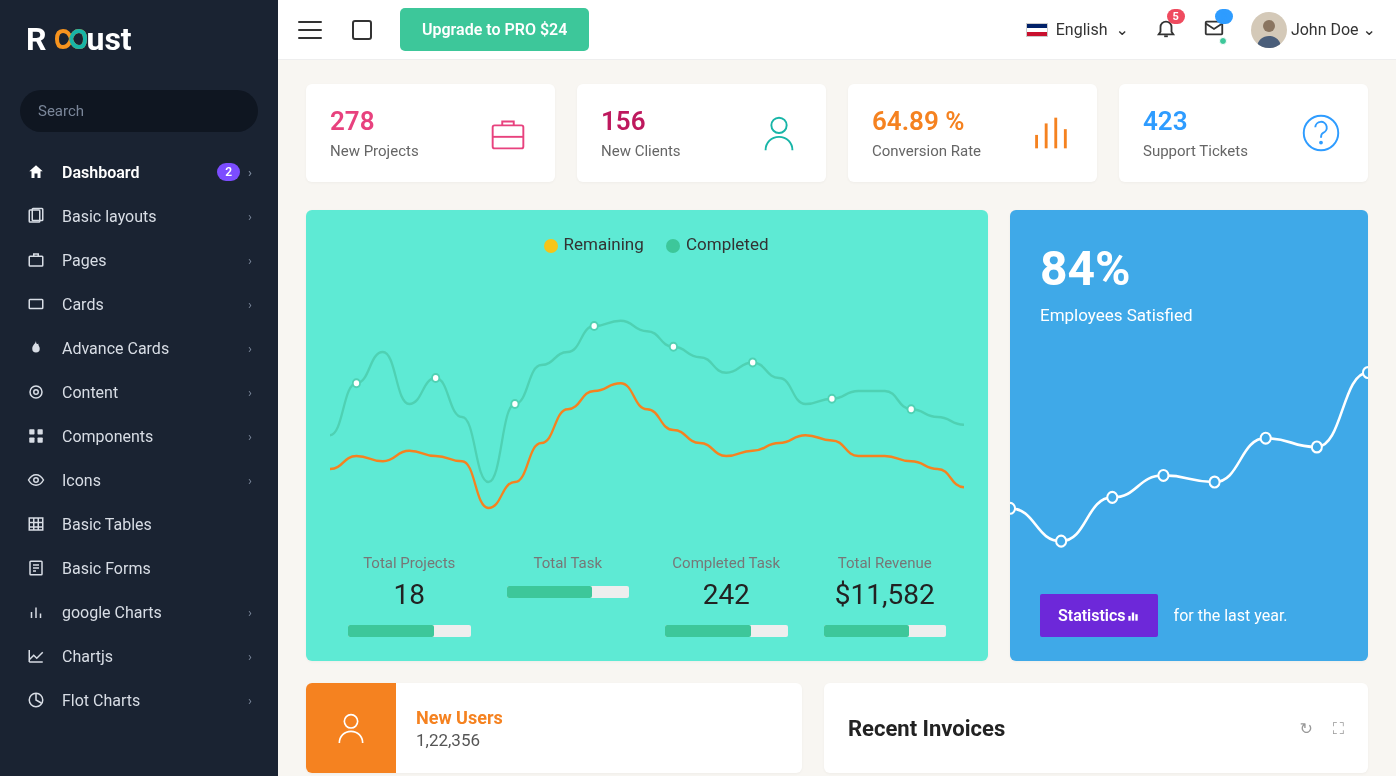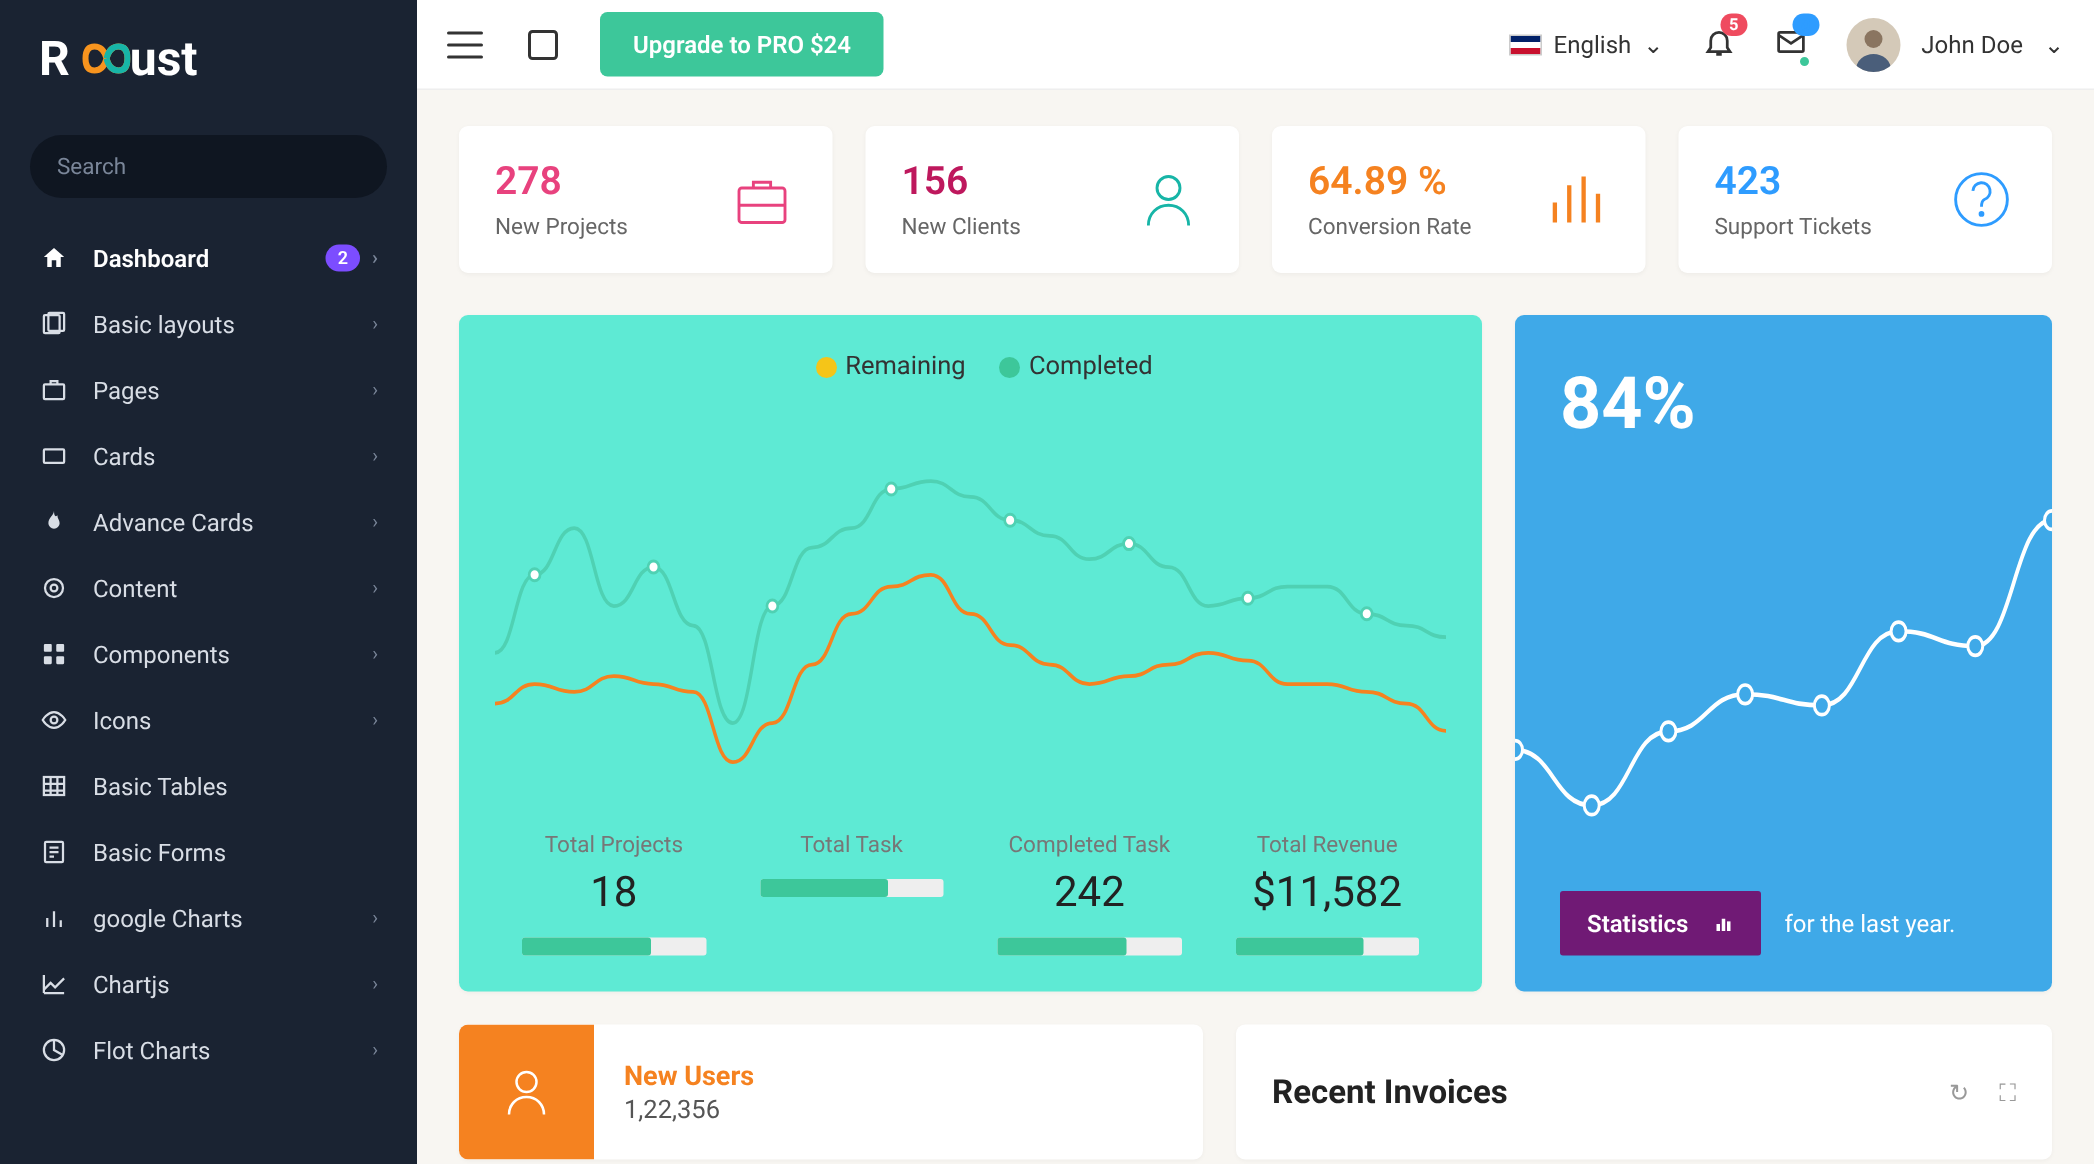--- a/index.html
+++ b/index.html
@@ -22,21 +22,21 @@
 .hamburger span{height:2px;background:#333;border-radius:1px}
 .expand-icon{margin-left:30px;width:20px;height:20px;border:2px solid #333;border-radius:3px;position:relative;cursor:pointer}
 .upgrade-btn{margin-left:28px;background:#3dc79a;color:#fff;border:none;padding:12px 22px;border-radius:5px;font-size:16px;font-weight:600;cursor:pointer}
 .topbar-right{margin-left:auto;display:flex;align-items:center;gap:26px}
 .lang{display:flex;align-items:center;gap:8px;cursor:pointer;font-size:16px;color:#333}
 .flag{width:22px;height:14px;background:linear-gradient(#012169 33%,#fff 33% 66%,#c8102e 66%);border:1px solid #ccc}
 .notif{position:relative;cursor:pointer}
 .notif-badge{position:absolute;top:-8px;right:-8px;background:#ef4b5f;color:#fff;border-radius:10px;padding:1px 6px;font-size:11px;font-weight:700}
 .notif-badge.blue{background:#2e9cff}
 .dot-green{position:absolute;bottom:-2px;right:-2px;width:8px;height:8px;background:#3dc79a;border-radius:50%;border:1px solid #fff}
-.user{display:flex;align-items:center;gap:14px;cursor:pointer;font-size:16px;color:#333}
+.user{display:flex;align-items:center;gap:4px;cursor:pointer;font-size:16px;color:#333}
 .avatar{width:36px;height:36px;border-radius:50%;background:#d4c9b8;display:flex;align-items:center;justify-content:center;overflow:hidden}
 .content{flex:1;padding:24px 28px;overflow:hidden}
 .stats-row{display:flex;gap:22px;margin-bottom:28px}
 .stat-card{background:#fff;border-radius:6px;padding:22px 24px;flex:1;display:flex;justify-content:space-between;align-items:center;box-shadow:0 1px 3px rgba(0,0,0,.04)}
 .stat-num{font-size:26px;font-weight:600;margin-bottom:6px}
 .stat-label{color:#666;font-size:15px}
 .pink{color:#e8427e}.teal{color:#be185d}.orange{color:#f58220}.blue{color:#2e9cff}
 .stat-icon{width:46px;height:46px}
 .main-row{display:flex;gap:22px}
 .chart-card{background:#5eead4;border-radius:6px;padding:24px;flex:1;box-shadow:0 1px 3px rgba(0,0,0,.04)}
@@ -51,21 +51,21 @@
 .cstat-val{font-size:28px;font-weight:400;color:#222}
 .prog{height:12px;background:#eee;border-radius:2px;margin:14px 18px 0}
 .prog-fill{height:100%;background:#3dc79a;border-radius:2px;width:70%}
 .side-card{width:358px;background:#3fa9e8;border-radius:6px;padding:30px 0 24px;color:#fff;display:flex;flex-direction:column;box-shadow:0 1px 3px rgba(0,0,0,.04)}
 .side-pad{padding:0 30px}
 .big-pct{font-size:48px;font-weight:700}
 .sat-label{font-size:17px;margin-top:8px}
 .side-chart{flex:1;margin-top:30px}
 .side-chart svg{width:100%;height:100%}
 .side-footer{padding:0 30px;display:flex;align-items:center;gap:16px;margin-top:20px}
-.stats-btn{background:#701a75;color:#fff;border:none;padding:12px 18px;border-radius:2px;font-size:16px;font-weight:600;cursor:pointer;display:flex;align-items:center;gap:16px}
+.stats-btn{background:#6d28d9;color:#fff;border:none;padding:12px 18px;border-radius:2px;font-size:16px;font-weight:600;cursor:pointer;display:flex;align-items:center;gap:0}
 .bottom-row{display:flex;gap:22px;margin-top:22px}
 .bcard{background:#fff;border-radius:6px;box-shadow:0 1px 3px rgba(0,0,0,.04);flex:1;display:flex;align-items:center;padding:0;overflow:hidden;min-height:70px}
 .orange-box{width:90px;height:90px;background:#f58220;display:flex;align-items:center;justify-content:center;flex-shrink:0}
 .nu-content{padding:12px 20px}
 .nu-title{color:#f58220;font-weight:700;font-size:18px}
 .nu-val{color:#555;font-size:17px;margin-top:2px}
 .ri-card{padding:18px 24px;display:flex;align-items:center;justify-content:space-between}
 .ri-title{font-size:22px;font-weight:700;color:#222}
 .ri-actions{display:flex;gap:20px;color:#999}
 </style>
@@ -361,20 +361,21 @@
               <div class="prog">
                 <div class="prog-fill"></div>
               </div>
             </div>
         </div>
       </div>
 
       <div class="side-card">
         <div class="side-pad">
           <div class="big-pct">84%</div>
+          <div class="sat-label">Employees Satisfied</div>
         </div>
         <div class="side-chart">
           <svg viewBox="0 0 358 200" preserveAspectRatio="none">
             <path id="side-line" fill="none" stroke="#fff" stroke-width="2.5" d="M0,140 C25.571428571428573,140 25.571428571428573,170 51.142857142857146,170 C76.71428571428572,170 76.71428571428572,130 102.28571428571429,130 C127.85714285714286,130 127.85714285714286,110 153.42857142857144,110 C179,110 179,116 204.57142857142858,116 C230.14285714285717,116 230.14285714285717,76 255.71428571428572,76 C281.28571428571433,76 281.28571428571433,84.00000000000001 306.8571428571429,84.00000000000001 C332.42857142857144,84.00000000000001 332.42857142857144,16 358,16"></path>
             <g id="side-dots" fill="#fff" stroke="#fff" stroke-width="2">
                 <circle cx="0" cy="140" r="5" fill="#3fa9e8"></circle>
                 <circle cx="51.142857142857146" cy="170" r="5" fill="#3fa9e8"></circle>
                 <circle cx="102.28571428571429" cy="130" r="5" fill="#3fa9e8"></circle>
                 <circle cx="153.42857142857144" cy="110" r="5" fill="#3fa9e8"></circle>
                 <circle cx="204.57142857142858" cy="116" r="5" fill="#3fa9e8"></circle>

